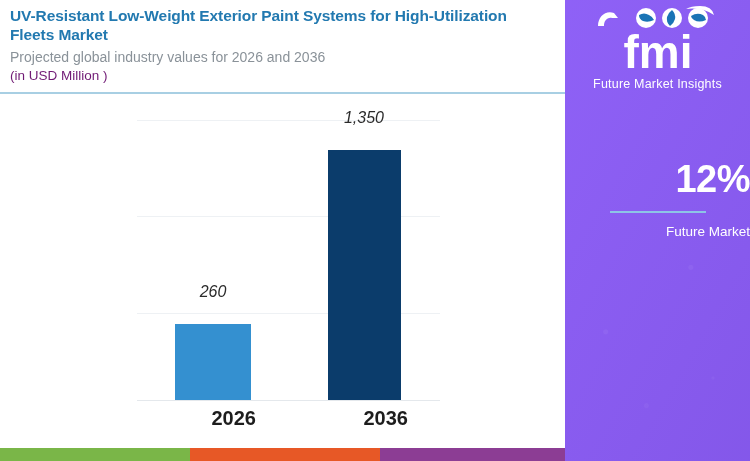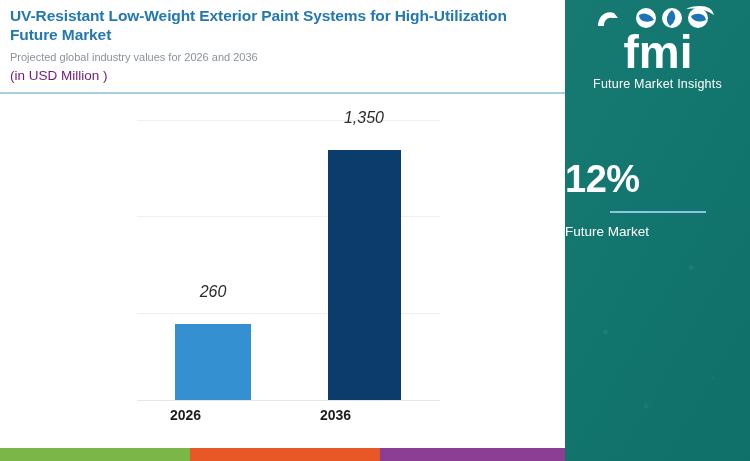--- a/index.html
+++ b/index.html
@@ -38,21 +38,21 @@
   }
   #chart-title {
     font-size: 15.5px;
     font-weight: bold;
     line-height: 19px;
     color: #2279b0;
     letter-spacing: -0.1px;
     margin: 0;
   }
   #chart-subtitle {
-    font-size: 11px;
+    font-size: 14px;
     color: #8a9299;
     line-height: 18px;
     margin: 4px 0 0 0;
   }
   #chart-units {
     font-size: 13.5px;
     color: #701a75;
     line-height: 18px;
     margin: 1px 0 0 0;
   }
@@ -124,24 +124,24 @@
   }
   #value-2036 {
     left: 325px;
     width: 78px;
     top: 9px;
   }
 
   .axis-label {
     position: absolute;
     top: 307px;
-    font-size: 14px;
+    font-size: 20px;
     font-weight: bold;
     color: #1d1d1d;
-    text-align: left;
+    text-align: right;
   }
   #label-2026 { left: 170px; width: 86px; }
   #label-2036 { left: 320px; width: 88px; }
 
   
   #color-strip {
     position: absolute;
     left: 0;
     top: 448px;
     width: 565px;
@@ -156,21 +156,21 @@
   #strip-orange { left: 190px; width: 190px; background: #e75826; }
   #strip-purple { left: 380px; width: 185px; background: #8c3d94; }
 
   
   #sidebar {
     position: absolute;
     left: 565px;
     top: 0;
     width: 185px;
     height: 461px;
-    background: #0f766e;
+    background: #8b5cf6;
     overflow: hidden;
   }
   #sidebar-texture {
     position: absolute;
     inset: 0;
     background:
       radial-gradient(circle at 22% 72%, rgba(255,255,255,0.05) 0 2px, transparent 3px),
       radial-gradient(circle at 68% 58%, rgba(255,255,255,0.05) 0 2px, transparent 3px),
       radial-gradient(circle at 44% 88%, rgba(255,255,255,0.04) 0 2px, transparent 3px),
       radial-gradient(circle at 80% 82%, rgba(255,255,255,0.04) 0 1px, transparent 2px),
@@ -199,21 +199,21 @@
     color: #ffffff;
     letter-spacing: 0.2px;
     text-align: center;
   }
 
   #cagr-block {
     position: absolute;
     left: 0;
     top: 158px;
     width: 185px;
-    text-align: left;
+    text-align: right;
   }
   #cagr-value {
     font-size: 38px;
     font-weight: bold;
     color: #ffffff;
     line-height: 42px;
     letter-spacing: -0.5px;
   }
   #cagr-divider {
     width: 96px;
@@ -239,21 +239,21 @@
   }
 </style>
 </head>
 <body>
 
 <div id="page">
 
   <div id="main-panel">
 
     <div id="header">
-      <div id="chart-title">UV-Resistant Low-Weight Exterior Paint Systems for High-Utilization Future Market</div>
+      <div id="chart-title">UV-Resistant Low-Weight Exterior Paint Systems for High-Utilization Fleets Market</div>
       <div id="chart-subtitle">Projected global industry values for 2026 and 2036</div>
       <div id="chart-units">(in USD Million )</div>
     </div>
 
     <div id="header-rule"></div>
 
     <div id="plot">
       <div class="gridline" id="grid-top"></div>
       <div class="gridline" id="grid-mid"></div>
       <div class="gridline" id="grid-low"></div>

